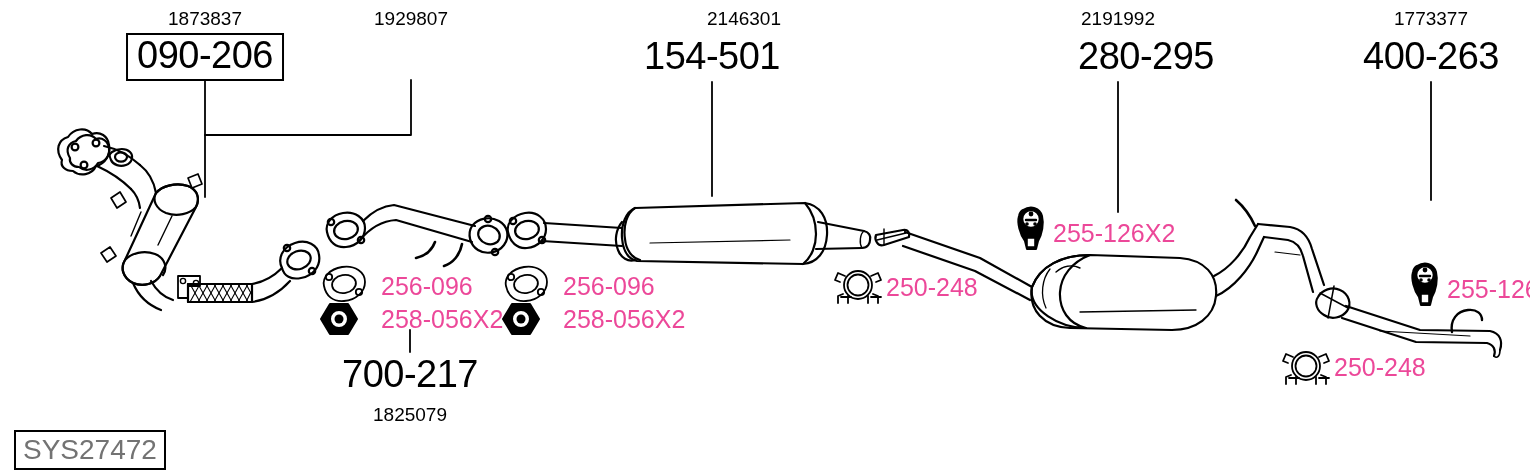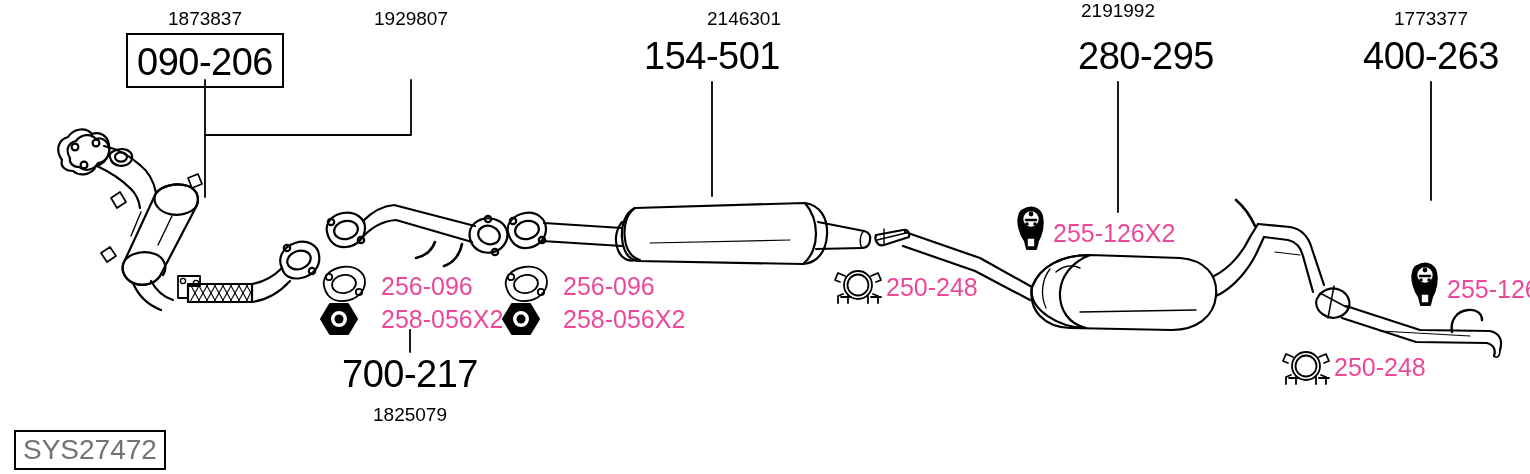--- a/index.html
+++ b/index.html
@@ -25,21 +25,21 @@
   .part-num {
     position: absolute;
     font-size: 38px;
     color: #000;
     white-space: nowrap;
     text-align: center;
     letter-spacing: -0.5px;
   }
   .part-num.boxed {
     border: 2px solid #000;
-    padding: 8px 9px 3px 9px;
+    padding: 1px 9px 3px 9px;
     line-height: 1.05;
   }
   .sys-id {
     position: absolute;
     font-size: 28px;
     color: #737373;
     white-space: nowrap;
     border: 2px solid #000;
     padding: 2px 7px 2px 7px;
     line-height: 1.15;
@@ -307,21 +307,21 @@
         <circle cx="1429" cy="280" r="1.8" fill="#000" stroke="none"></circle>
         <rect x="1421" y="294" width="8" height="9" fill="#fff" stroke="#000" stroke-width="1.6"></rect>
       </g>
 
     </g>
   </svg>
 
   <div class="oe-num" style="left:205px; top:8px; transform:translateX(-50%);">1873837</div>
   <div class="oe-num" style="left:411px; top:8px; transform:translateX(-50%);">1929807</div>
   <div class="oe-num" style="left:744px; top:8px; transform:translateX(-50%);">2146301</div>
-  <div class="oe-num" style="left:1118px; top:0; transform:translateX(-50%);">2191992</div>
+  <div class="oe-num" style="left:1118px; top:8px; transform:translateX(-50%);">2191992</div>
   <div class="oe-num" style="left:1431px; top:8px; transform:translateX(-50%);">1773377</div>
 
   <div class="part-num boxed" style="left:205px; top:33px; transform:translateX(-50%);">090-206</div>
   <div class="part-num" style="left:712px; top:35px; transform:translateX(-50%);">154-501</div>
   <div class="part-num" style="left:1146px; top:35px; transform:translateX(-50%);">280-295</div>
   <div class="part-num" style="left:1431px; top:35px; transform:translateX(-50%);">400-263</div>
 
   <div class="part-num" style="left:410px; top:353px; transform:translateX(-50%);">700-217</div>
   <div class="oe-num" style="left:410px; top:404px; transform:translateX(-50%);">1825079</div>
 

